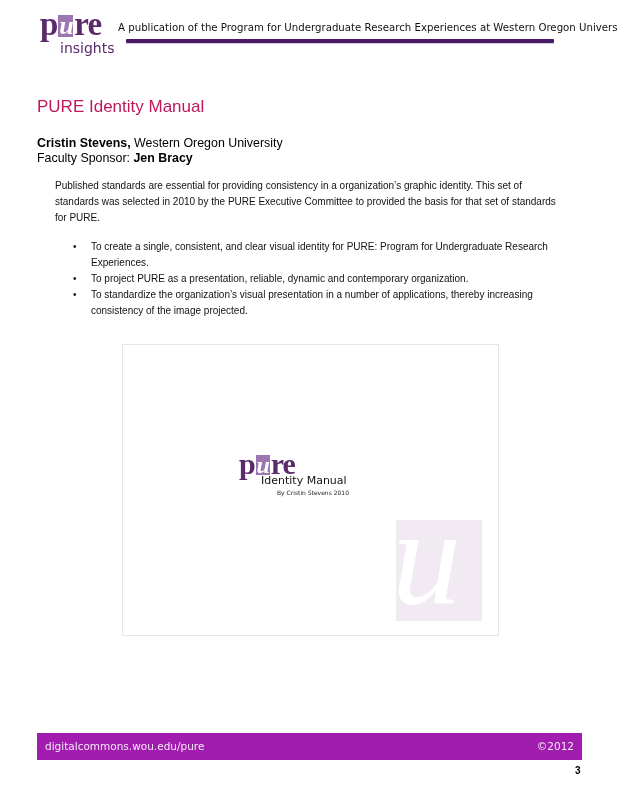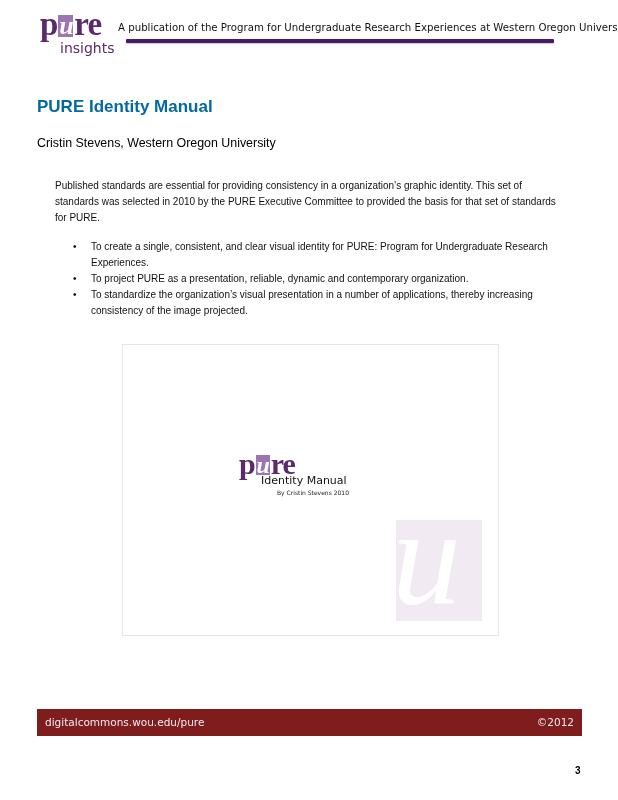--- a/index.html
+++ b/index.html
@@ -6,59 +6,60 @@
     body { width: 618px; height: 800px; position: relative; overflow: hidden; font-family: "Liberation Sans", sans-serif; color: #111; }
 
     .header-logo { position: absolute; left: 40px; top: 8px; width: 75px; height: 48px; }
     .logo-word { position: absolute; left: 0; top: 0; font-family: "Liberation Serif", serif; font-size: 33px; line-height: 33px; color: #5a2a6a; letter-spacing: -1px; font-weight: bold; }
     .logo-word .u-box { display: inline-block; width: 15px; height: 22px; background: #9b76b0; color: #fff; font-style: italic; font-size: 26px; line-height: 22px; text-align: center; vertical-align: 1px; margin: 0 1px; }
     .logo-sub { position: absolute; left: 20px; top: 32px; font-family: "DejaVu Sans", sans-serif; font-size: 14px; line-height: 16px; color: #5a2a6a; }
 
     .pub-line { position: absolute; left: 118px; top: 22px; font-family: "DejaVu Sans", sans-serif; font-size: 10.2px; color: #111; white-space: nowrap; }
     .header-rule { position: absolute; left: 126px; top: 39px; width: 428px; height: 4px; background: #4b1a66; border-radius: 1px; box-shadow: 0 1px 1px rgba(120,90,150,0.35); }
 
-    .title { position: absolute; left: 37px; top: 97px; font-size: 17px; font-weight: bold; color: #0369a1; }
+    .title { position: absolute; left: 37px; top: 97px; font-size: 17px; font-weight: normal; color: #be185d; }
     .author { position: absolute; left: 37px; top: 136px; font-size: 12.4px; color: #000; line-height: 15px; }
-    .author b { font-weight: normal; }
+    .author b { font-weight: bold; }
 
     .body-text { position: absolute; left: 55px; top: 178px; width: 510px; font-size: 10px; line-height: 16px; color: #111; }
     .body-text p { margin: 0 0 12.5px 0; }
     .aims-list { margin: 0; padding: 0; list-style: none; }
     .aims-list li { position: relative; padding-left: 36px; }
     .aims-list li .bullet { position: absolute; left: 18px; top: 0; }
 
     .frame { position: absolute; left: 122px; top: 344px; width: 375px; height: 290px; border: 1px solid #e6e6e6; background: #fff; }
     .inner-logo { position: absolute; left: 116px; top: 104px; width: 130px; height: 50px; }
     .inner-logo .logo-word { font-size: 30px; line-height: 30px; }
     .inner-logo .logo-word .u-box { width: 14px; height: 20px; font-size: 24px; line-height: 20px; }
     .inner-title { position: absolute; left: 22px; top: 25px; font-family: "DejaVu Sans", sans-serif; font-size: 11px; color: #111; white-space: nowrap; }
     .inner-byline { position: absolute; left: 38px; top: 40px; font-family: "DejaVu Sans", sans-serif; font-size: 6px; color: #222; white-space: nowrap; }
 
     .watermark { position: absolute; left: 273px; top: 175px; width: 86px; height: 101px; background: #f1eaf3; overflow: hidden; }
     .watermark span { position: absolute; left: -4px; top: -32px; font-family: "Liberation Serif", serif; font-style: italic; font-size: 138px; line-height: 138px; color: #ffffff; }
 
-    .footer-bar { position: absolute; left: 37px; top: 709px; width: 545px; height: 27px; background: #7f1d1d; color: #f1eaf4; font-family: "DejaVu Sans", sans-serif; font-size: 10.5px; }
+    .footer-bar { position: absolute; left: 37px; top: 733px; width: 545px; height: 27px; background: #a21caf; color: #f1eaf4; font-family: "DejaVu Sans", sans-serif; font-size: 10.5px; }
     .footer-url { position: absolute; left: 8px; top: 7px; }
     .footer-copy { position: absolute; right: 8px; top: 7px; text-align: center; }
     .page-number { position: absolute; left: 575px; top: 765px; font-size: 10px; font-weight: bold; color: #000; }
   </style>
 </head>
 <body>
 
 <div class="header-logo">
   <div class="logo-word"><span>p</span><span class="u-box">u</span><span>re</span></div>
   <div class="logo-sub">insights</div>
 </div>
 <div class="pub-line">A publication of the Program for Undergraduate Research Experiences at Western Oregon University</div>
 <div class="header-rule"></div>
 
 <div class="title">PURE Identity Manual</div>
 
 <div class="author">
   <div><b>Cristin Stevens,</b><span> Western Oregon University</span></div>
+  <div><span>Faculty Sponsor: </span><b>Jen Bracy</b></div>
 </div>
 
 <div class="body-text">
   <p>Published standards are essential for providing consistency in a organization’s graphic identity. This set of standards was selected in 2010 by the PURE Executive Committee to provided the basis for that set of standards for PURE.</p>
   <ul class="aims-list">
     <li><span class="bullet">•</span><span>To create a single, consistent, and clear visual identity for PURE: Program for Undergraduate Research Experiences.</span></li>
     <li><span class="bullet">•</span><span>To project PURE as a presentation, reliable, dynamic and contemporary organization.</span></li>
     <li><span class="bullet">•</span><span>To standardize the organization’s visual presentation in a number of applications, thereby increasing consistency of the image projected.</span></li>
   </ul>
 </div>

